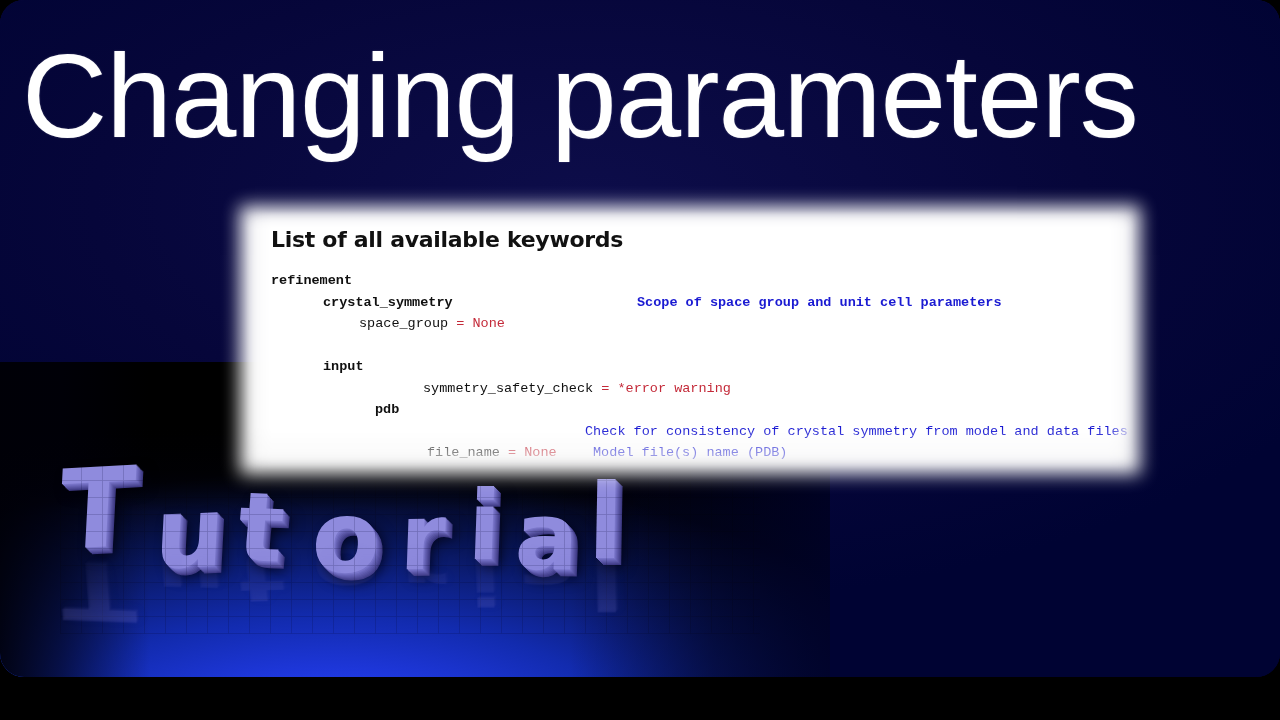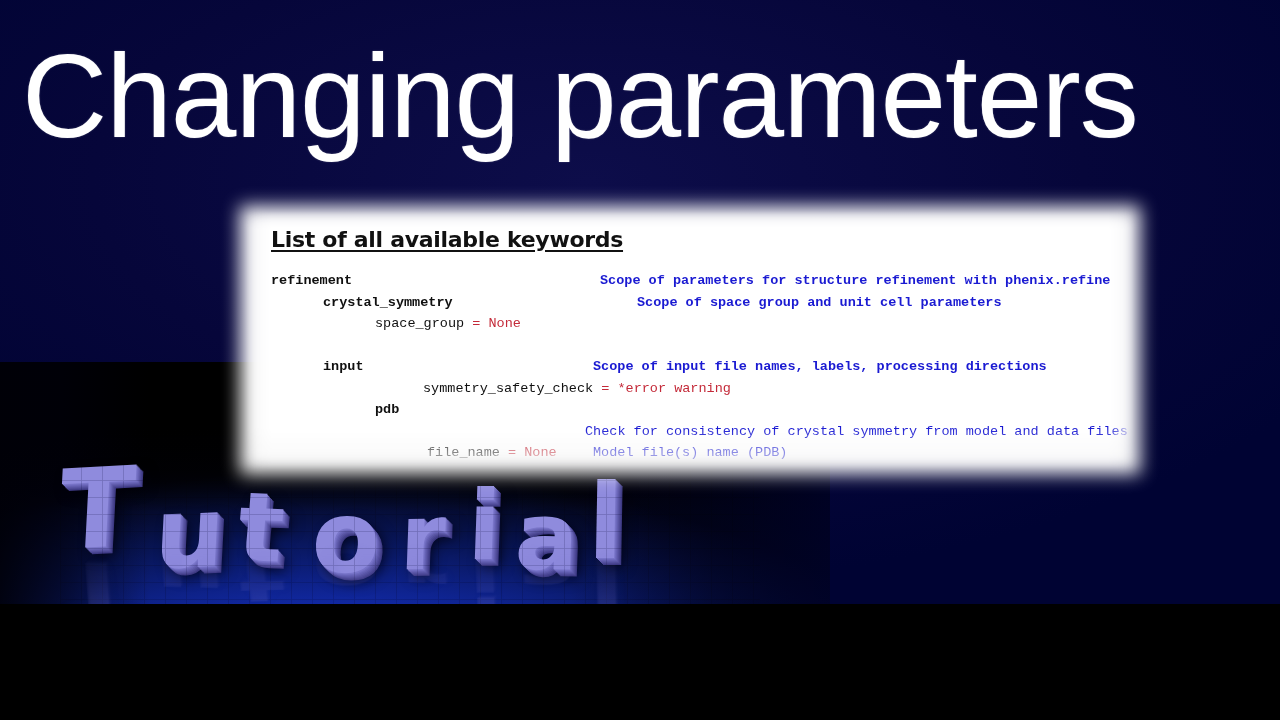--- a/index.html
+++ b/index.html
@@ -7,23 +7,24 @@
     padding: 0;
     background: #000;
   }
   body {
     font-family: "Liberation Sans", sans-serif;
   }
 
   #slide {
     position: relative;
     width: 1280px;
-    height: 604px;
+    height: 677px;
     overflow: hidden;
     background: #000333;
+    border-radius: 24px;
   }
 
   
   .slide-bg {
     position: absolute;
     inset: 0;
     background:
       radial-gradient(ellipse 1100px 520px at 46% 30%, #0d0d4a 0%, #06063a 45%, #000333 78%),
       linear-gradient(180deg, #080840 0%, #000333 60%, #000230 100%);
   }
@@ -182,21 +183,20 @@
     mask-composite: intersect;
   }
   .panel-heading {
     position: absolute;
     left: 26px;
     top: 16px;
     font-family: "DejaVu Sans", sans-serif;
     font-size: 22px;
     font-weight: 700;
     color: #111111;
-    text-decoration: underline;
     text-underline-offset: 3px;
     letter-spacing: -0.3px;
   }
 
   .kw-body {
     position: absolute;
     left: 0;
     top: 62px;
     width: 890px;
     font-family: "Liberation Mono", "DejaVu Sans Mono", monospace;
@@ -264,25 +264,25 @@
         <span class="glyph r g6">a</span>
         <span class="glyph r g7">l</span>
       </div>
   </div>
 
   <div class="panel-wrap">
     <div class="panel-glow"></div>
     <div class="panel">
       <div class="panel-heading">List of all available keywords</div>
       <div class="kw-body" id="kw-body">
-          <div class="kw-row"><span class="kw-name" style="left: 26px;">refinement</span><span class="kw-desc" style="left: 355px;">Scope of parameters for structure refinement with phenix.refine</span></div>
+          <div class="kw-row"><span class="kw-name" style="left: 26px;">refinement</span></div>
           <div class="kw-row"><span class="kw-name" style="left: 78px;">crystal_symmetry</span><span class="kw-desc" style="left: 348px; margin-left: 44px;">Scope of space group and unit cell parameters</span></div>
-          <div class="kw-row"><span class="kw-name plain" style="left: 130px;">space_group<span class="kw-eq"> = </span><span class="kw-val">None</span></span></div>
+          <div class="kw-row"><span class="kw-name plain" style="left: 114px;">space_group<span class="kw-eq"> = </span><span class="kw-val">None</span></span></div>
           <div class="kw-row"></div>
-          <div class="kw-row"><span class="kw-name" style="left: 78px;">input</span><span class="kw-desc" style="left: 348px;">Scope of input file names, labels, processing directions</span></div>
+          <div class="kw-row"><span class="kw-name" style="left: 78px;">input</span></div>
           <div class="kw-row"><span class="kw-name plain" style="left: 130px; margin-left: 48px;">symmetry_safety_check<span class="kw-eq"> = </span><span class="kw-val">*error warning</span></span></div>
           <div class="kw-row"><span class="kw-name" style="left: 130px;">pdb</span></div>
           <div class="kw-row"><span class="kw-desc thin" style="left: 340px;">Check for consistency of crystal symmetry from model and data files</span></div>
           <div class="kw-row"><span class="kw-name plain" style="left: 182px;">file_name<span class="kw-eq"> = </span><span class="kw-val">None</span></span><span class="kw-desc thin" style="left: 348px;">Model file(s) name (PDB)</span></div>
         </div>
     </div>
   </div>
 
 </div>
 

